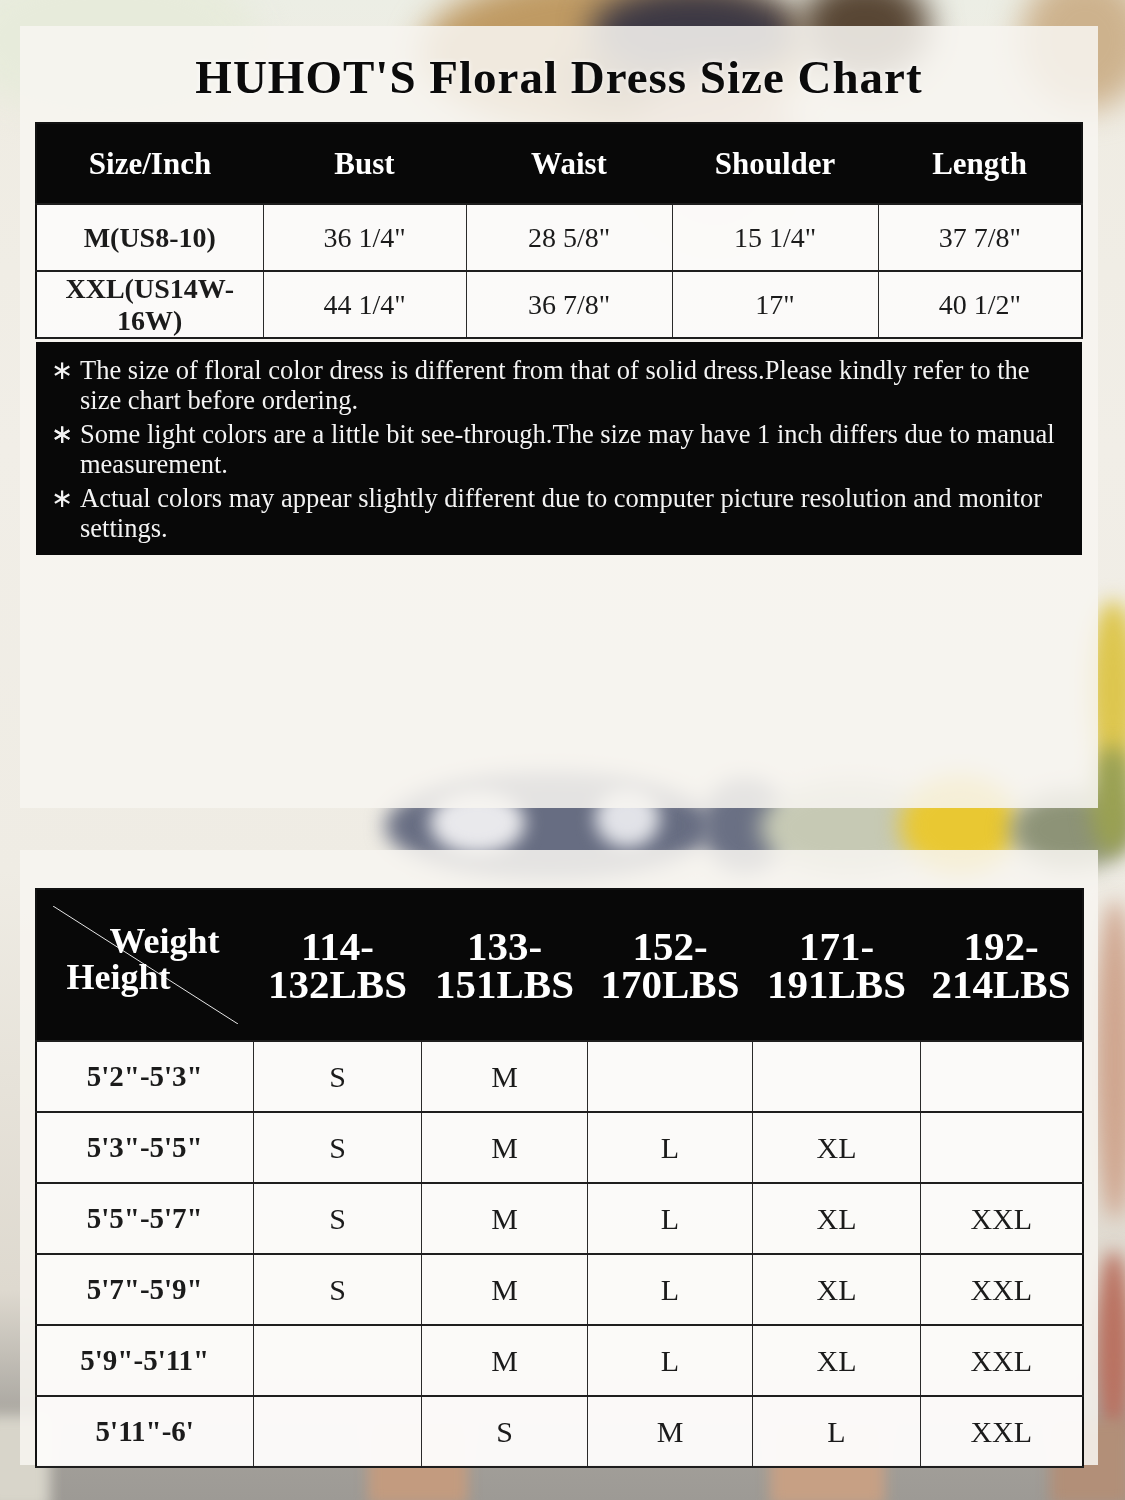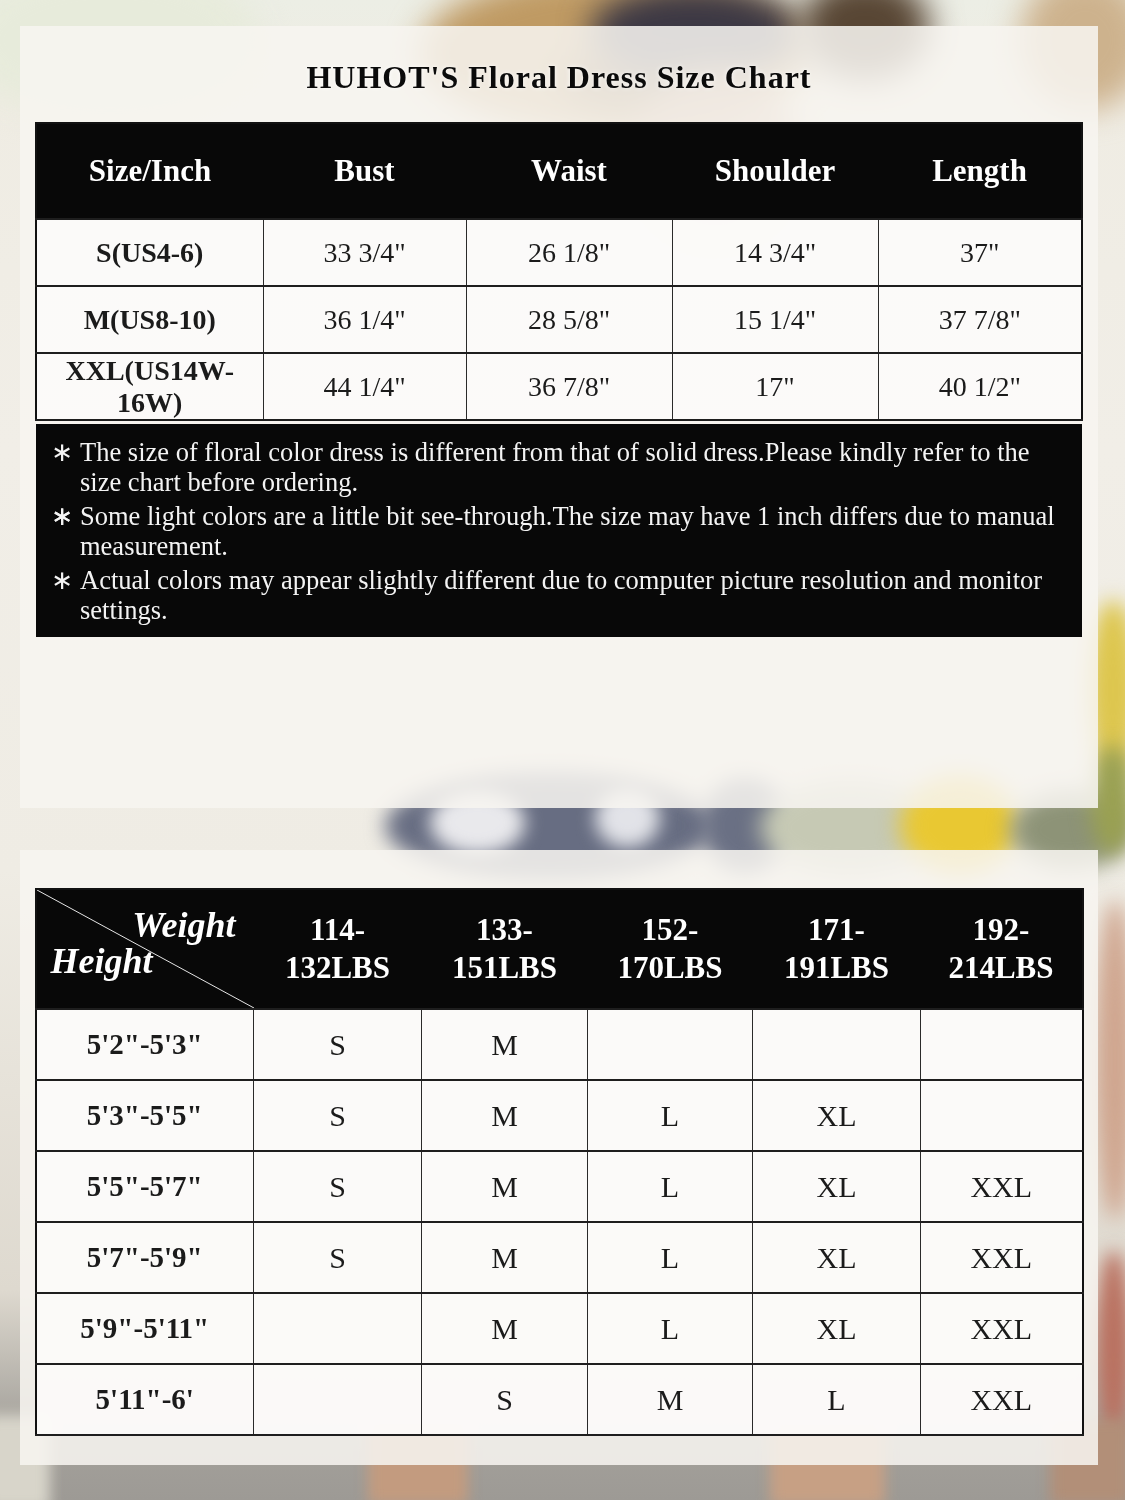--- a/index.html
+++ b/index.html
@@ -18,57 +18,57 @@
   .blob { position:absolute; border-radius:50%; filter:blur(16px); }
   .stripe { position:absolute; filter:blur(7px); }
 
   
   .panel { position:absolute; background:rgba(247,245,240,0.87); }
   .panel-top { left:20px; top:26px; width:1078px; height:782px; padding-top:24px; }
   .panel-bottom { left:20px; top:850px; width:1078px; height:615px; }
 
   
   .title {
-    text-align:center; font-size:32px; font-weight:bold; letter-spacing:1px;
+    text-align:center; font-size:47px; font-weight:bold; letter-spacing:1px;
     color:#0b0b0b; line-height:54px;
     text-shadow:0 0 5px rgba(255,255,255,0.85);
   }
 
   
   table { border-collapse:collapse; table-layout:fixed; }
   thead th { background:var(--header-bg, #080808); color:var(--header-text, #fff); }
   tbody th, tbody td {
     background:rgba(252,251,249,0.90);
     border-left:1px solid var(--table-border, #2a2a2a);
     border-right:1px solid var(--table-border, #2a2a2a);
     border-top:2px solid #1e1e1e;
     border-bottom:2px solid #1e1e1e;
     text-align:center; vertical-align:middle;
   }
 
   
   .size-table { width:1046px; margin:18px auto 0; border:2px solid #111; }
-  .size-table thead th { font-size:31px; font-weight:bold; height:96px; }
+  .size-table thead th { font-size:31px; font-weight:bold; height:81px; }
   .size-table tbody tr { height:67px; }
   .size-table tbody th { font-size:28px; font-weight:bold; }
   .size-table tbody td { font-size:28px; font-weight:normal; }
 
   
   .notes {
     width:1046px; margin:3px auto 0;
     background:var(--header-bg, #080808); color:#f3f3f3;
     padding:9px 12px 12px 8px;
   }
   .note { position:relative; font-size:26.5px; line-height:30px; padding-left:36px; margin-top:4px; }
   .note .star { position:absolute; left:7px; top:0; }
 
   
   .fit-table { width:1047px; margin:38px auto 0; border:2px solid #111; }
   .fit-table thead th { height:118px; }
-  .fit-table thead th.weight-col { font-size:31px; font-weight:bold; line-height:38px; }
+  .fit-table thead th.weight-col { font-size:41px; font-weight:bold; line-height:38px; }
   .fit-table thead th.weight-col span { display:block; }
   .fit-table tbody tr { height:71px; }
   .fit-table tbody th { font-size:29px; font-weight:bold; }
   .fit-table tbody td { font-size:30px; font-weight:normal; }
 
   .corner-inner { position:relative; width:100%; height:118px; }
   .corner-inner svg.diag { position:absolute; inset:0; width:100%; height:100%; }
   .corner-weight { position:absolute; top:14px; right:18px; font-size:36px; font-weight:bold; }
   .corner-height { position:absolute; bottom:26px; left:14px; font-size:36px; font-weight:bold; }
 </style>
@@ -118,27 +118,20 @@
     <thead>
       <tr>
         <th>Size/Inch</th>
         <th>Bust</th>
         <th>Waist</th>
         <th>Shoulder</th>
         <th>Length</th>
       </tr>
     </thead>
     <tbody>
-      <tr>
-        <th>S(US4-6)</th>
-        <td>33 3/4"</td>
-        <td>26 1/8"</td>
-        <td>14 3/4"</td>
-        <td>37"</td>
-      </tr>
       <tr>
         <th>M(US8-10)</th>
         <td>36 1/4"</td>
         <td>28 5/8"</td>
         <td>15 1/4"</td>
         <td>37 7/8"</td>
       </tr>
       <tr>
         <th>XXL(US14W-16W)</th>
         <td>44 1/4"</td>
@@ -163,21 +156,21 @@
     <colgroup>
         <col style="width:218px">
         <col style="width:168px">
         <col style="width:166px">
         <col style="width:165px">
         <col style="width:168px">
         <col style="width:162px">
       </colgroup>
     <thead>
       <tr>
-        <th style="padding:0;font-style:italic;">
+        <th style="padding:16px;">
           <div class="corner-inner">
             <svg class="diag" viewBox="0 0 100 100" preserveAspectRatio="none">
                 <line x1="0" y1="0" x2="100" y2="100" stroke="#e5e5e5" stroke-width="1" vector-effect="non-scaling-stroke"></line>
               </svg>
             <span class="corner-weight">Weight</span>
             <span class="corner-height">Height</span>
           </div>
         </th>
         <th class="weight-col">
             <span>114-</span>

